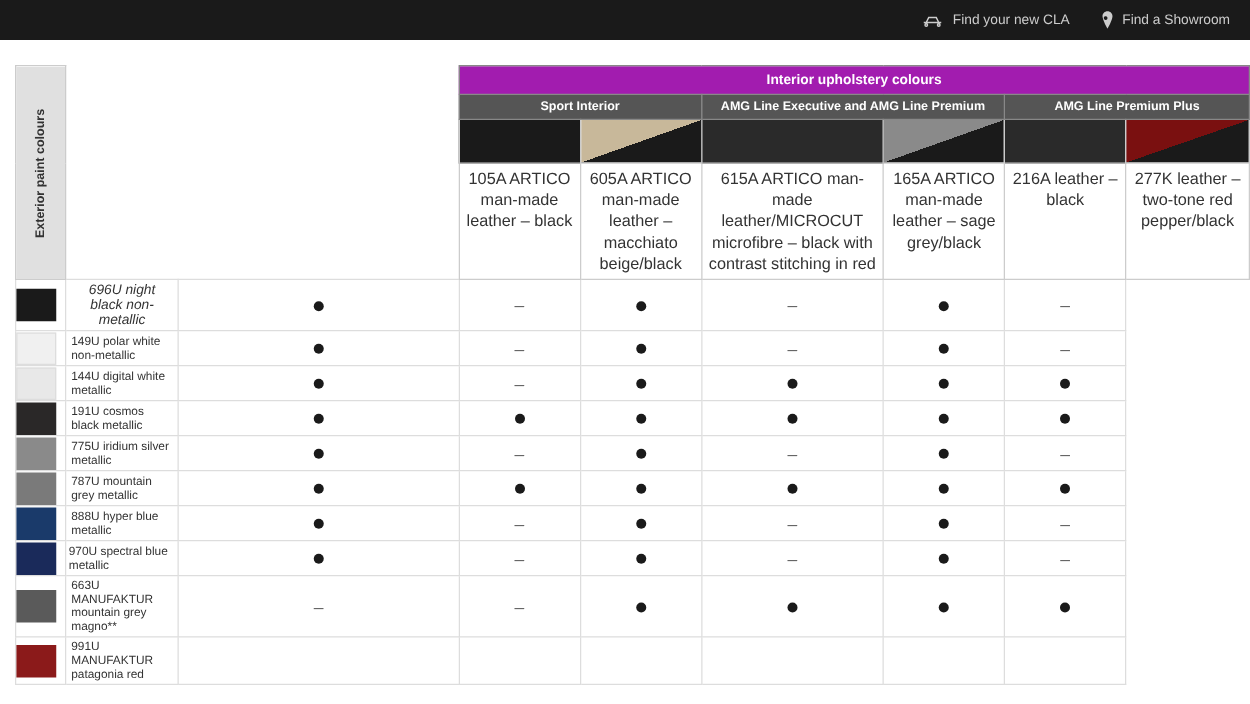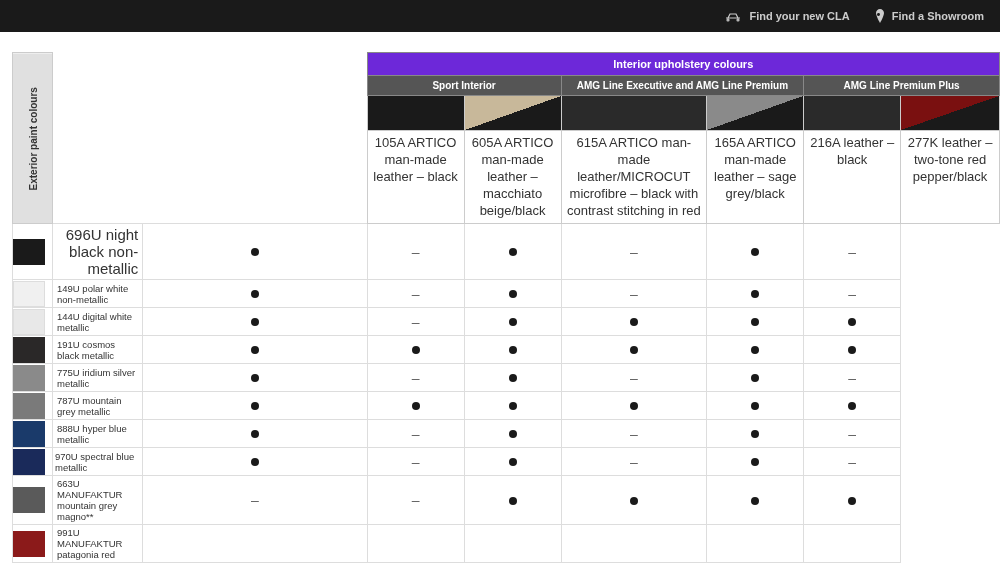--- a/index.html
+++ b/index.html
@@ -15,21 +15,20 @@
       padding: 0 16px;
       gap: 24px;
     }
     .nav-item {
       color: #ccc;
       font-size: 11px;
       display: flex;
       align-items: center;
       gap: 6px;
       cursor: pointer;
-      font-weight: bold;
     }
 
     
     .main-content {
       padding: 20px 12px 8px 12px;
     }
 
     .page-title {
       font-size: 28px;
       font-weight: 300;
@@ -93,21 +92,21 @@
     }
 
     
     .layout-table {
       width: 988px;
       border-collapse: collapse;
     }
 
     
     .upholstery-header {
-      background: #6d28d9;
+      background: #a21caf;
       color: #fff;
       text-align: center;
       font-size: 11px;
       font-weight: bold;
       padding: 5px;
       border: 1px solid #888;
     }
 
     .sport-exec-header {
       background: #555;
@@ -229,21 +228,21 @@
         <td class="desc-cell">277K  leather – two-tone red pepper/black</td>
       </tr>
     </thead>
 
     <tbody>
 
     <tr class="color-row">
           <td style="padding: 0px; width: 32px; border: 1px solid rgb(221, 221, 221);">
             <div class="sw-night-black" style="width: 32px; height: 26px;"></div>
           </td>
-          <td style="text-align: right; padding: 2px 4px; font-size: 15px; border: 1px solid rgb(221, 221, 221);">696U  night black non-metallic</td>
+          <td style="text-align: center; padding: 2px 4px; font-size: 11px; border: 1px solid rgb(221, 221, 221); font-style: italic;">696U  night black non-metallic</td>
           <td style="text-align: center; vertical-align: middle; border: 1px solid rgb(221, 221, 221); font-size: 13px;"><span class="dot"></span></td>
           <td style="text-align: center; vertical-align: middle; border: 1px solid rgb(221, 221, 221); font-size: 13px;"><span style="color:#666;font-size:14px;">–</span></td>
           <td style="text-align: center; vertical-align: middle; border: 1px solid rgb(221, 221, 221); font-size: 13px;"><span class="dot"></span></td>
           <td style="text-align: center; vertical-align: middle; border: 1px solid rgb(221, 221, 221); font-size: 13px;"><span style="color:#666;font-size:14px;">–</span></td>
           <td style="text-align: center; vertical-align: middle; border: 1px solid rgb(221, 221, 221); font-size: 13px;"><span class="dot"></span></td>
           <td style="text-align: center; vertical-align: middle; border: 1px solid rgb(221, 221, 221); font-size: 13px;"><span style="color:#666;font-size:14px;">–</span></td>
         </tr>
         <tr class="color-row">
           <td style="padding: 0px; width: 32px; border: 1px solid rgb(221, 221, 221);">
             <div class="sw-polar-white" style="width: 32px; height: 26px;"></div>

